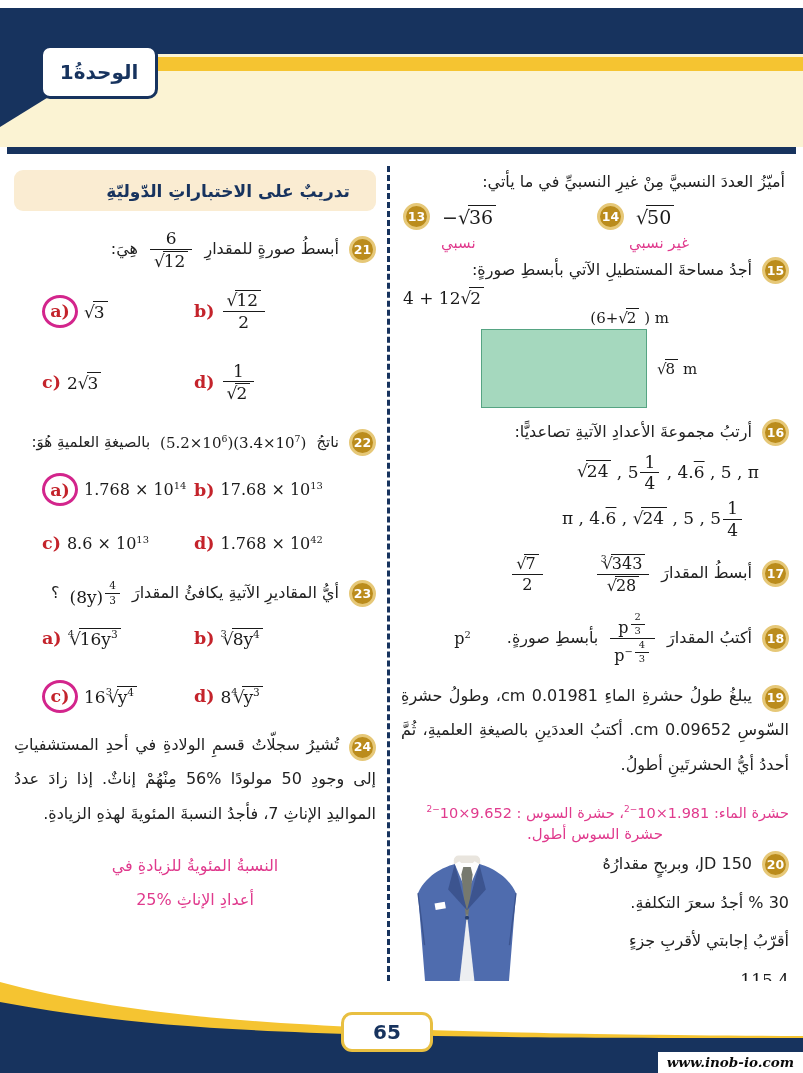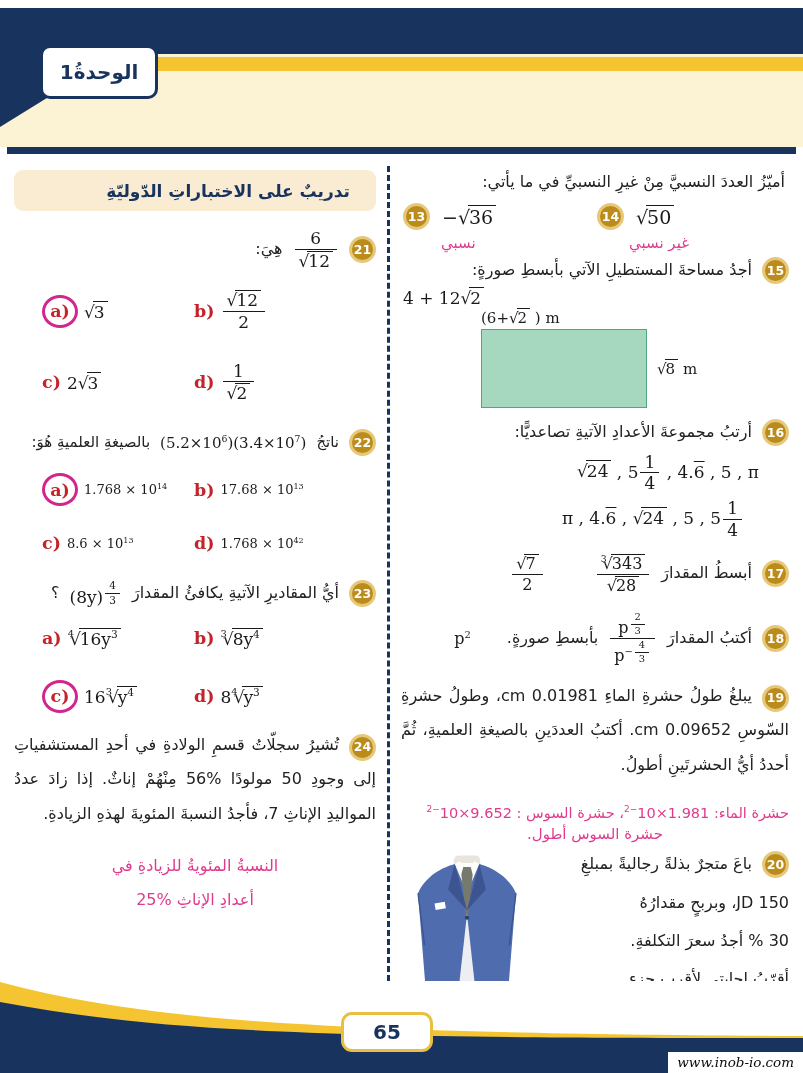--- a/index.html
+++ b/index.html
@@ -50,21 +50,21 @@
   
   .intro{text-align:right;margin:2px 4px 8px;line-height:1.7}
   .row1314{display:flex;direction:rtl;margin-bottom:4px}
   .qhalf{flex:1}
   .qhalf .qline{display:flex;direction:ltr;align-items:center;gap:12px;padding-left:2px}
   .qhalf .m{font-size:19px}
   .ansc{margin-top:4px;font-size:15px}
   .ansc.a14{padding-left:34px;direction:ltr;text-align:left}
   .ansc.a13{padding-left:40px;direction:ltr;text-align:left}
   .ans-left{direction:ltr;text-align:left;margin:2px 0 0 2px}
-  .fig{direction:ltr;width:248px;margin:0 60px 8px auto;text-align:left}
+  .fig{direction:ltr;width:248px;margin:0 60px 8px auto;text-align:right}
   .fig-top{font-size:15px;margin-bottom:2px;margin-right:60px}
   .fig-row{display:flex;align-items:center;gap:10px}
   .rect{width:166px;height:79px;background:var(--teal);border:1px solid var(--teal-bd)}
   .fig-side{font-size:15px}
   .center{text-align:center}
   .q16-list{margin:6px 30px 0 0}
   .q16-ans{margin:6px 45px 0 0}
   .q17row{margin-top:14px}
   .q17row .m,.q18row .m{font-size:16px}
   .q17-ans{margin-right:40px}
@@ -79,28 +79,28 @@
   .q20-last{display:flex;direction:rtl;align-items:center;gap:34px}
 
   
   .tr-head{background:var(--peach);border-radius:9px;height:41px;display:flex;align-items:center;justify-content:flex-start;padding:0 26px;color:var(--navy);font-weight:bold;font-size:17px;margin-bottom:18px}
   .opts{direction:ltr;display:grid;grid-template-columns:152px auto;row-gap:30px;margin:20px 4px 26px 28px}
   .opt{display:flex;align-items:center;gap:6px;direction:ltr}
   .clet{color:var(--red);font-weight:bold;font-family:"DejaVu Serif",serif;font-size:17.5px}
   .circ{display:inline-flex;align-items:center;justify-content:center;border:3.5px solid var(--circle);border-radius:50%;width:36px;height:33px;margin:-3px 0}
   .q22row .m{font-size:15px}
   .q22row .qtext{font-size:15px}
-  .opts22 .m{font-size:13px}
+  .opts22 .m{font-size:16px}
   .watermark{background:#ffe800;margin:2px 2px 10px 4px;padding:6px 8px 8px;text-align:center;color:#000;font-weight:bold;font-size:23.5px}
   .ans24{color:var(--pink);text-align:center;line-height:2.1;font-size:16px;margin-top:18px}
 
   
   .ftr-svg{position:absolute;left:0;bottom:0;width:803px;height:95px}
   .page-box{position:absolute;left:341px;bottom:21px;width:92px;height:40px;background:#fff;border:3px solid #e8bf41;border-radius:11px;display:flex;align-items:center;justify-content:center;color:var(--navy);font-weight:bold;font-size:20px}
-  .url-box{position:absolute;right:0;bottom:0;background:#fff;padding:2px 9px 3px;font-family:"DejaVu Serif",serif;font-style:italic;font-weight:normal;font-size:13.5px;color:#0b0b0b;direction:ltr}
+  .url-box{position:absolute;right:0;bottom:0;background:#fff;padding:2px 9px 3px;font-family:"DejaVu Serif",serif;font-style:italic;font-weight:bold;font-size:13.5px;color:#0b0b0b;direction:ltr}
 </style>
 </head>
 <body>
 
 <div class="page">
 
   <div class="hdr-navy"></div>
   <div class="hdr-cream"></div>
   <div class="hdr-stripe"></div>
   <div class="hdr-wedge"></div>
@@ -171,21 +171,20 @@
       <div class="qpar">
         <span class="badge fl">19</span>
         <span class="qtext">يبلغُ طولُ حشرةِ الماءِ 0.01981 cm، وطولُ حشرةِ السّوسِ 0.09652 cm. أكتبُ العددَينِ بالصيغةِ العلميةِ، ثُمَّ أحددُ أيُّ الحشرتَينِ أطولُ.</span>
       </div>
       <div class="ans19a pink">حشرة الماء: 1.981×10<sup class="msup">−2</sup>، حشرة السوس : 9.652×10<sup class="msup">−2</sup></div>
       <div class="ans19b pink">حشرة السوس أطول.</div>
 
       <div class="q20">
         <div class="q20-text">
           <span class="badge fl">20</span>
-          <div>باعَ متجرٌ بذلةً رجاليةً بمبلغِ</div>
           <div>
             <span class="ltr">JD 150</span><span>، وبربحٍ مقدارُهُ</span>
           </div>
           <div>
             <span class="ltr">% 30</span>
             <span>أجدُ سعرَ التكلفةِ.</span>
           </div>
           <div>أقرّبُ إجابتي لأقربِ جزءٍ</div>
           <div class="q20-last">
 
@@ -215,20 +214,21 @@
     <div class="divider"></div>
 
     <section class="training">
 
       <div class="tr-head">
         <span>تدريبٌ على الاختباراتِ الدّوليّةِ</span>
       </div>
 
       <div class="qrow">
         <span class="badge">21</span>
+        <span class="qtext">أبسطُ صورةٍ للمقدارِ</span>
         <span class="m ltr"><span class="mfrac"><span class="mnum">6</span><span class="mden"><span class="mroot"><span class="msign">√</span><span class="mrad">12</span></span></span></span></span>
         <span class="qtext">هِيَ:</span>
       </div>
       <div class="opts">
         <div class="opt">
             <span class="circ">
               <span class="clet">a)</span>
             </span>
             <span class="m"><span class="mroot"><span class="msign">√</span><span class="mrad">3</span></span></span>
           </div>

